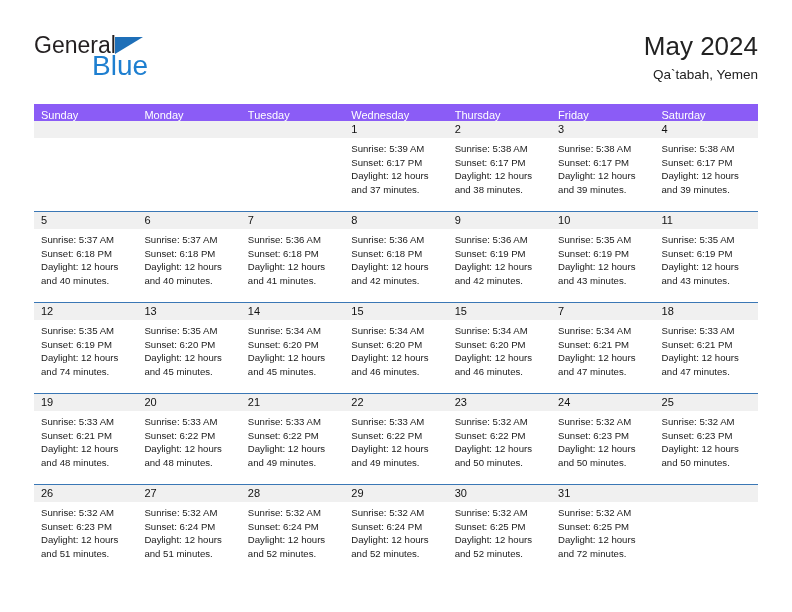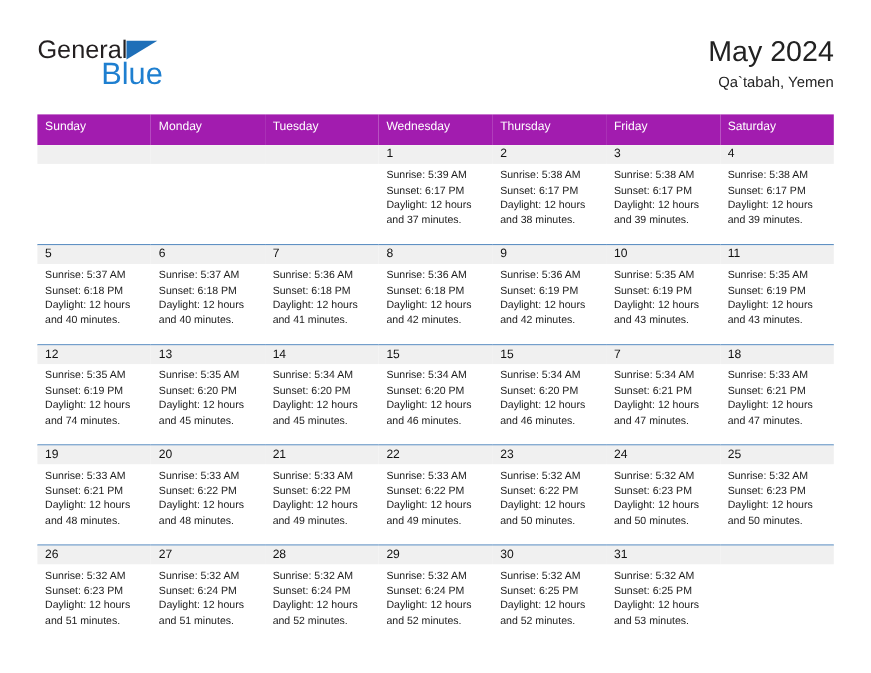--- a/index.html
+++ b/index.html
@@ -88,26 +88,26 @@
     position: absolute;
     left: 34px;
     top: 104px;
     width: 724px;
     border-collapse: collapse;
     table-layout: fixed;
   }
   .calendar col { width: 103.43px; }
 
   thead th {
-    background: #a21caf;
+    background: #8b5cf6;
     color: #ffffff;
     font-size: 11px;
     font-weight: normal;
     text-align: left;
-    padding: 5px 0 11px 7px;
+    padding: 5px 0 0 7px;
     height: 11px;
     line-height: 12px;
     border: none;
   }
 
   tbody td {
     vertical-align: top;
     padding: 0;
     border: none;
     background: #ffffff;
@@ -542,21 +542,21 @@
               </div>
             </div>
           </td>
           <td>
             <div class="cell">
               <div class="daynum-band">31</div>
               <div class="cell-lines">
                 <div>Sunrise: 5:32 AM</div>
                 <div>Sunset: 6:25 PM</div>
                 <div>Daylight: 12 hours</div>
-                <div>and 53 minutes.</div>
+                <div>and 72 minutes.</div>
               </div>
             </div>
           </td>
           <td>
             <div class="cell empty">
               <div class="daynum-band"></div>
             </div>
           </td>
         </tr>
       </tbody>

